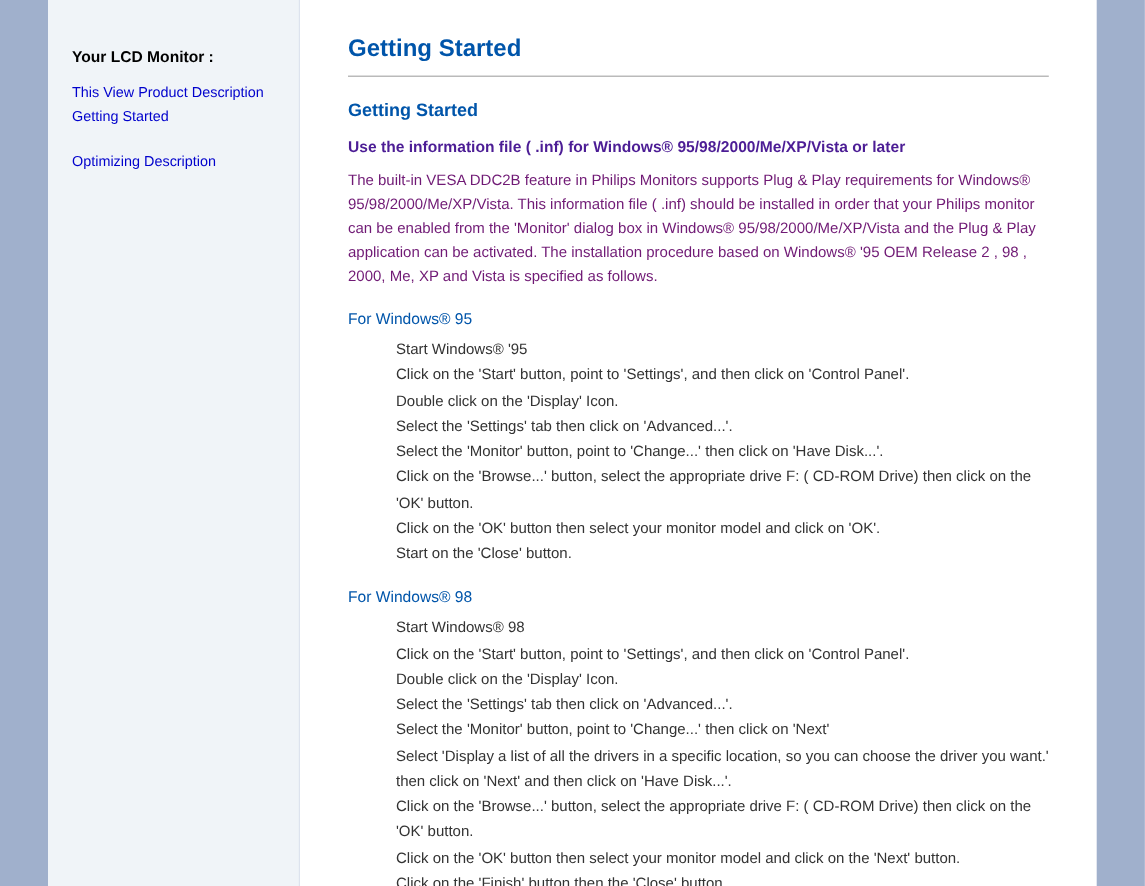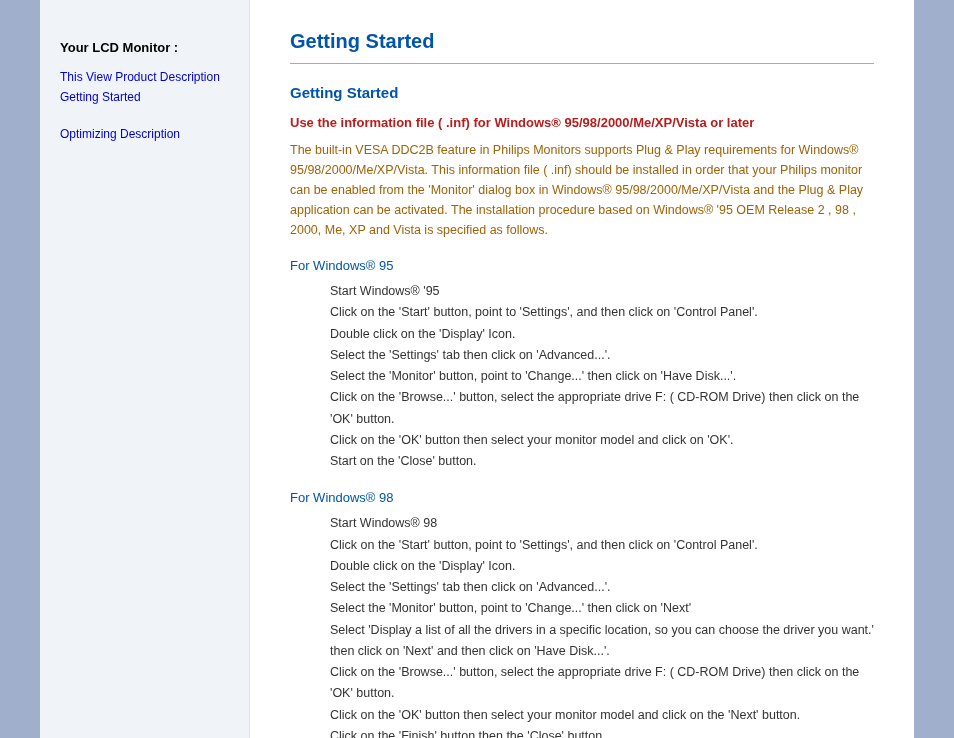--- a/index.html
+++ b/index.html
@@ -73,33 +73,33 @@
     }
     .section-title {
       font-size: 15px;
       font-weight: bold;
       color: #0055aa;
       margin-bottom: 14px;
     }
     .subsection-title {
       font-size: 13px;
       font-weight: bold;
-      color: #b91c1c;
+      color: #4c1d95;
       margin-bottom: 10px;
     }
     .windows-heading {
       font-size: 13px;
       font-weight: normal;
       color: #0055aa;
       margin-bottom: 8px;
       margin-top: 18px;
     }
     .body-text {
       font-size: 12.5px;
-      color: #a16207;
+      color: #701a75;
       line-height: 1.6;
       margin-bottom: 14px;
     }
     .instruction-block {
       margin-left: 40px;
       margin-bottom: 10px;
     }
     .instruction-line {
       font-size: 12.5px;
       color: #333;

